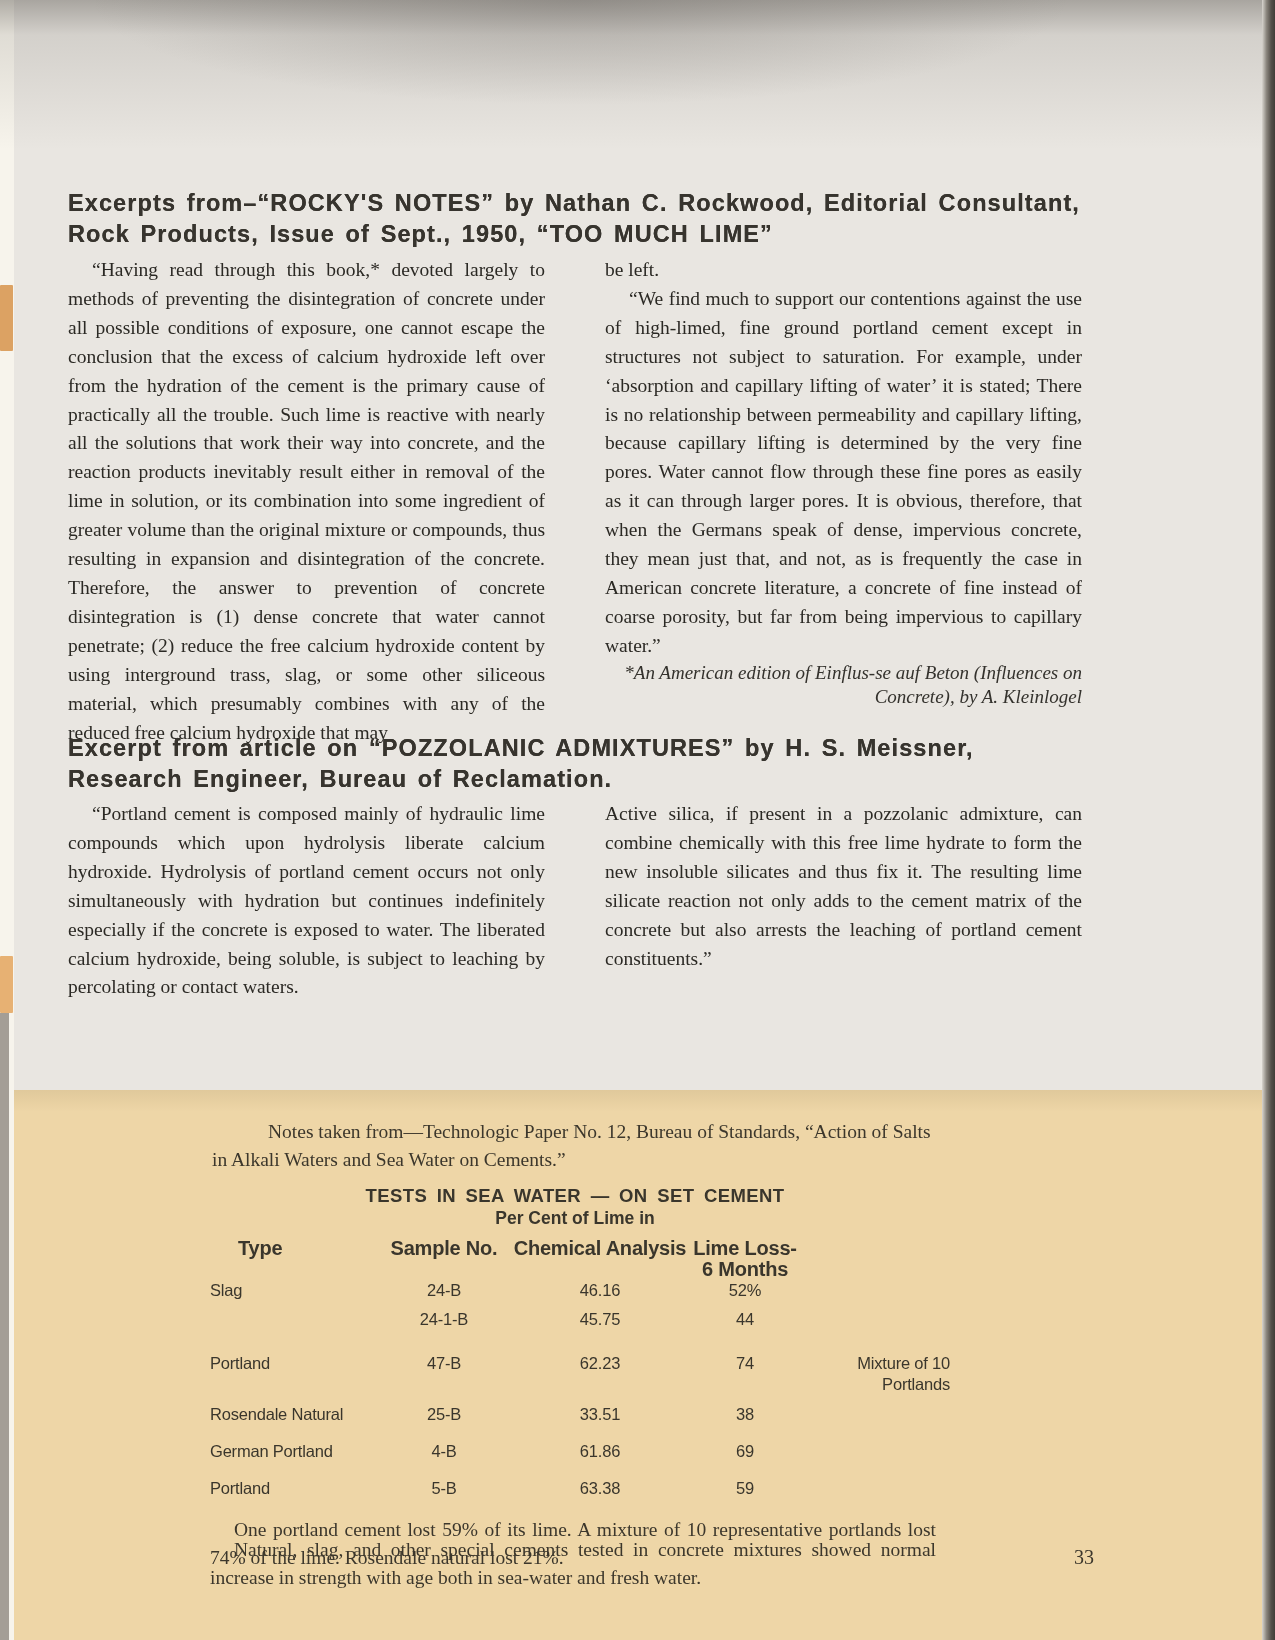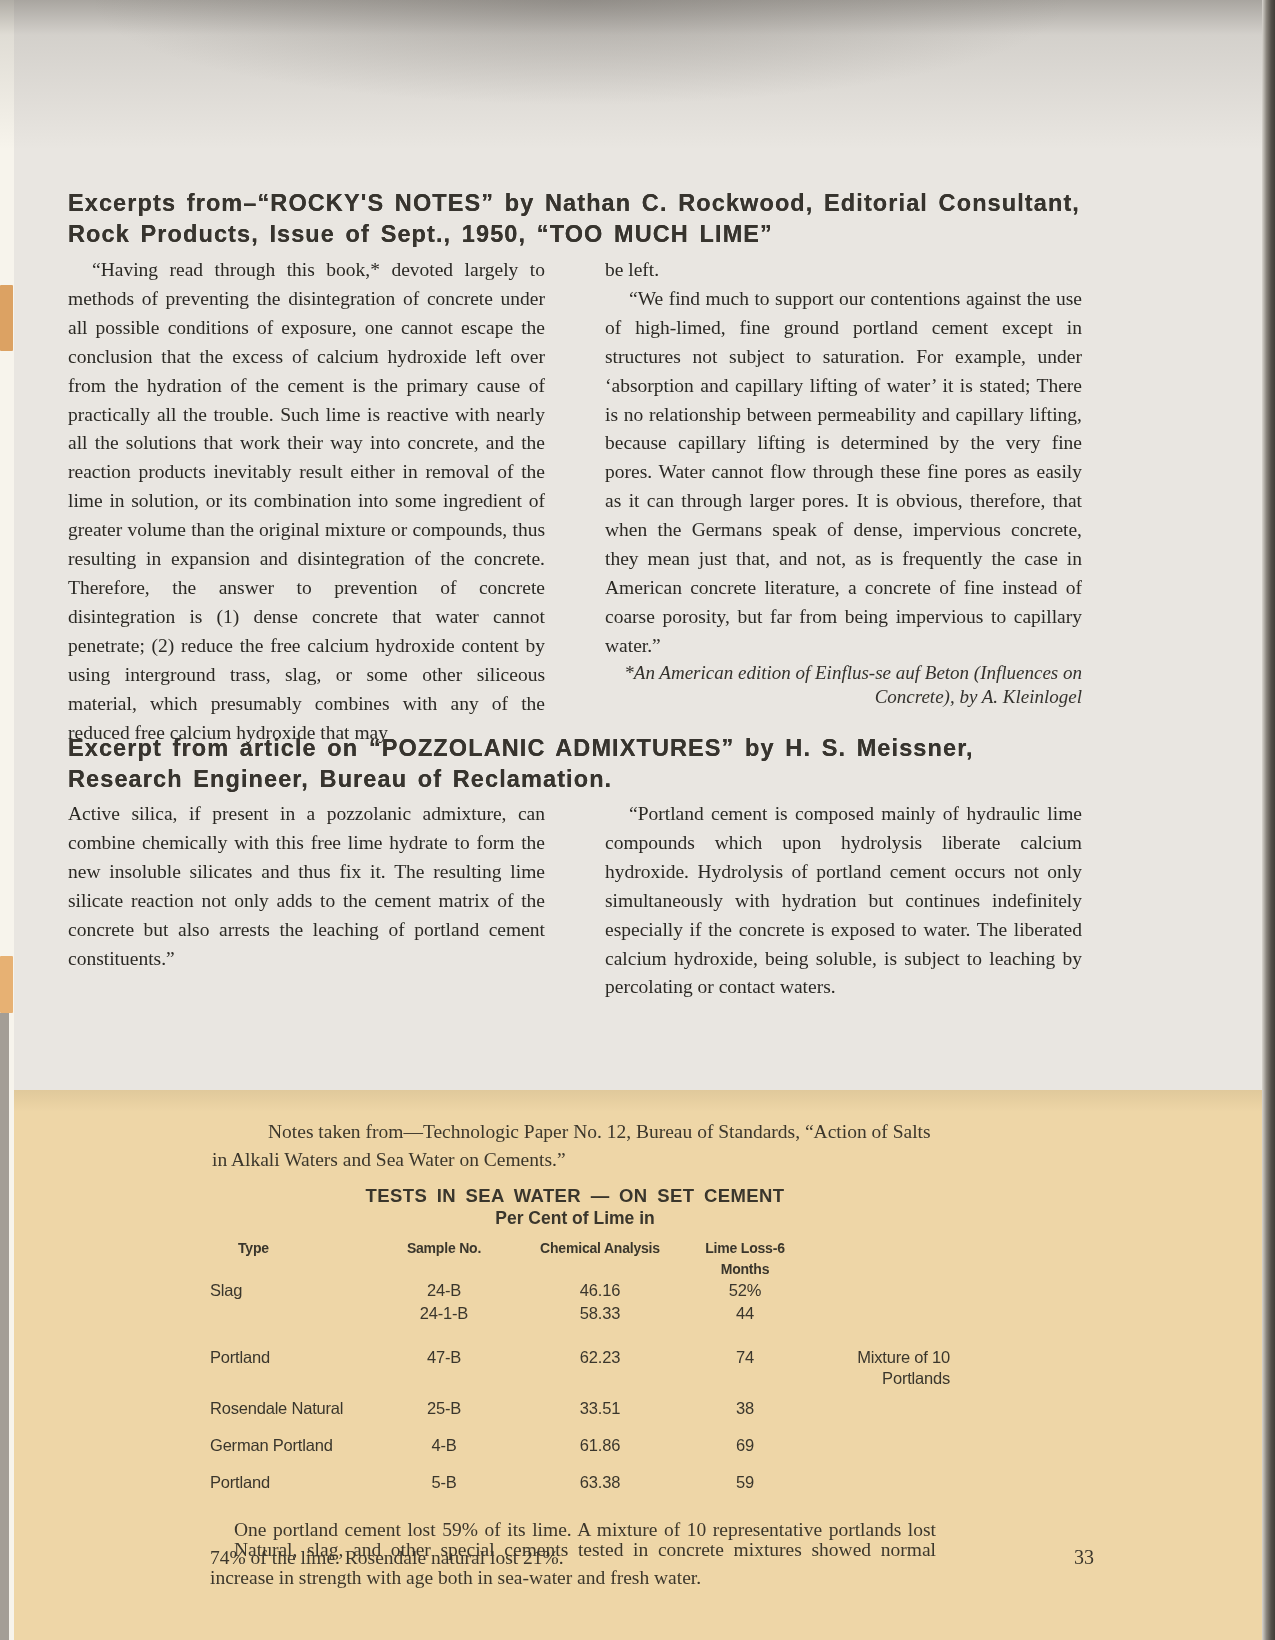--- a/index.html
+++ b/index.html
@@ -61,24 +61,24 @@
   }
   .tbl{
     position:absolute;left:210px;top:1238px;width:740px;
     font-family:"Liberation Sans", sans-serif;font-size:16.5px;color:#3a362c;
     letter-spacing:-0.2px;
   }
   .tbl-row{display:grid;grid-template-columns:168px 132px 180px 110px 150px;line-height:21px;}
   .tbl-row .c-type{text-align:left;}
   .tbl-row .c-sample,.tbl-row .c-analysis,.tbl-row .c-loss{text-align:center;}
   .tbl-row .c-note{text-align:right;padding-left:6px;}
-  .tbl-head{font-weight:700;font-size:14px;}
+  .tbl-head{font-weight:700;font-size:20px;}
   .tbl-head .c-type{text-align:left;padding-left:28px;}
   .r1{margin-top:0;}
-  .r2{margin-top:2px;}
+  .r2{margin-top:8px;}
   .r3{margin-top:23px;}
   .r4{margin-top:9px;}
   .r5{margin-top:16px;}
   .r6{margin-top:16px;}
   .notes-para{
     position:absolute;left:210px;width:726px;
     font-size:19.5px;line-height:28px;color:#3c372c;text-indent:24px;text-align:justify;
   }
   .np1{top:1472px;margin-top:44px;}
   .np2{top:1536px;}
@@ -109,24 +109,24 @@
     <p>be left.</p>
     <p class="indent">“We find much to support our contentions against the use of high-limed, fine ground portland cement except in structures not subject to saturation. For example, under ‘absorption and capillary lifting of water’ it is stated; There is no relationship between permeability and capillary lifting, because capillary lifting is determined by the very fine pores. Water cannot flow through these fine pores as easily as it can through larger pores. It is obvious, therefore, that when the Germans speak of dense, impervious concrete, they mean just that, and not, as is frequently the case in American concrete literature, a concrete of fine instead of coarse porosity, but far from being impervious to capillary water.”</p>
     <p class="footnote">*An American edition of Einflus-se auf Beton (Influences on Concrete), by A. Kleinlogel</p>
   </div>
 </div>
 
 <div class="headline h2">Excerpt from article on “POZZOLANIC ADMIXTURES” by H. S. Meissner, Research Engineer, Bureau of Reclamation.</div>
 
 <div class="twocol cols2">
   <div class="col">
-    <p>Active silica, if present in a pozzolanic admixture, can combine chemically with this free lime hydrate to form the new insoluble silicates and thus fix it. The resulting lime silicate reaction not only adds to the cement matrix of the concrete but also arrests the leaching of portland cement constituents.”</p>
+    <p class="indent">“Portland cement is composed mainly of hydraulic lime compounds which upon hydrolysis liberate calcium hydroxide. Hydrolysis of portland cement occurs not only simultaneously with hydration but continues indefinitely especially if the concrete is exposed to water. The liberated calcium hydroxide, being soluble, is subject to leaching by percolating or contact waters.</p>
   </div>
   <div class="col">
-    <p class="indent">“Portland cement is composed mainly of hydraulic lime compounds which upon hydrolysis liberate calcium hydroxide. Hydrolysis of portland cement occurs not only simultaneously with hydration but continues indefinitely especially if the concrete is exposed to water. The liberated calcium hydroxide, being soluble, is subject to leaching by percolating or contact waters.</p>
+    <p>Active silica, if present in a pozzolanic admixture, can combine chemically with this free lime hydrate to form the new insoluble silicates and thus fix it. The resulting lime silicate reaction not only adds to the cement matrix of the concrete but also arrests the leaching of portland cement constituents.”</p>
   </div>
 </div>
 
 <div class="notes-intro">Notes taken from—Technologic Paper No. 12, Bureau of Standards, “Action of Salts in Alkali Waters and Sea Water on Cements.”</div>
 
 <div class="tbl-title">TESTS IN SEA WATER — ON SET CEMENT</div>
 <div class="tbl-subtitle">Per Cent of Lime in</div>
 
 <div class="tbl">
   <div class="tbl-row tbl-head">
@@ -140,21 +140,21 @@
   <div class="tbl-row r1">
     <div class="c-type">Slag</div>
     <div class="c-sample">24-B</div>
     <div class="c-analysis">46.16</div>
     <div class="c-loss">52%</div>
     <div class="c-note"></div>
   </div>
   <div class="tbl-row r2">
     <div class="c-type"></div>
     <div class="c-sample">24-1-B</div>
-    <div class="c-analysis">58.33</div>
+    <div class="c-analysis">45.75</div>
     <div class="c-loss">44</div>
     <div class="c-note"></div>
   </div>
   <div class="tbl-row r3">
     <div class="c-type">Portland</div>
     <div class="c-sample">47-B</div>
     <div class="c-analysis">62.23</div>
     <div class="c-loss">74</div>
     <div class="c-note">Mixture of 10 Portlands</div>
   </div>

